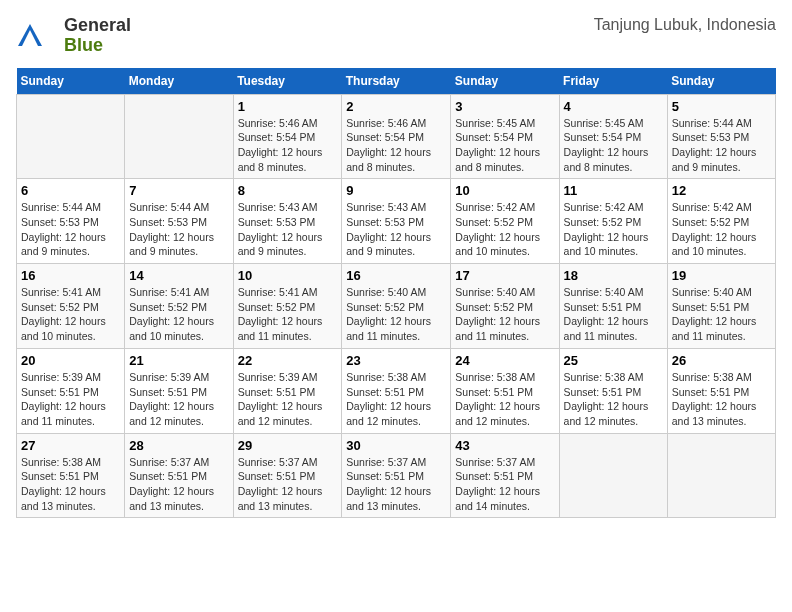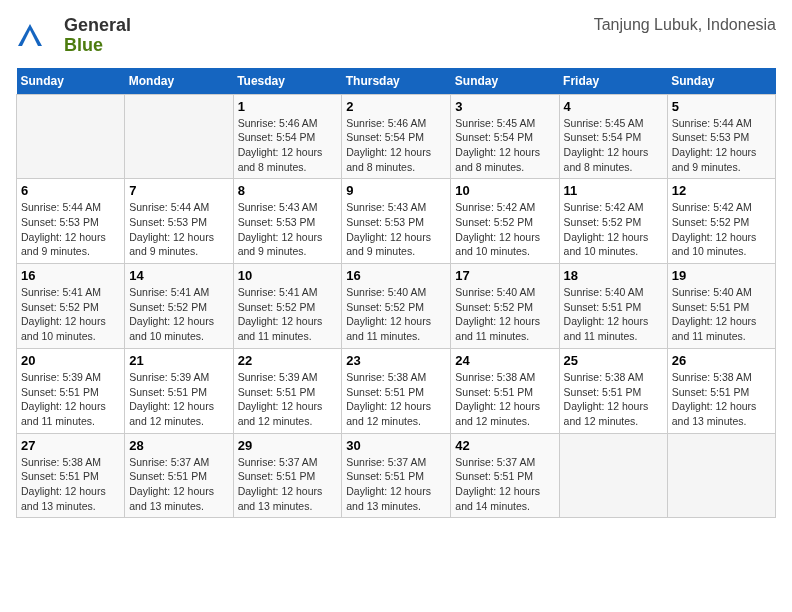--- a/index.html
+++ b/index.html
@@ -240,20 +240,20 @@
         </td>
         <td>
           <span class="day-num">29</span>
           <div class="day-info">Sunrise: 5:37 AM<br>Sunset: 5:51 PM<br>Daylight: 12 hours and 13 minutes.</div>
         </td>
         <td>
           <span class="day-num">30</span>
           <div class="day-info">Sunrise: 5:37 AM<br>Sunset: 5:51 PM<br>Daylight: 12 hours and 13 minutes.</div>
         </td>
         <td>
-          <span class="day-num">42</span>
+          <span class="day-num">43</span>
           <div class="day-info">Sunrise: 5:37 AM<br>Sunset: 5:51 PM<br>Daylight: 12 hours and 14 minutes.</div>
         </td>
         <td class="empty-cell"></td>
         <td class="empty-cell"></td>
       </tr>
     </tbody>
 </table>
 
 </body></html>

